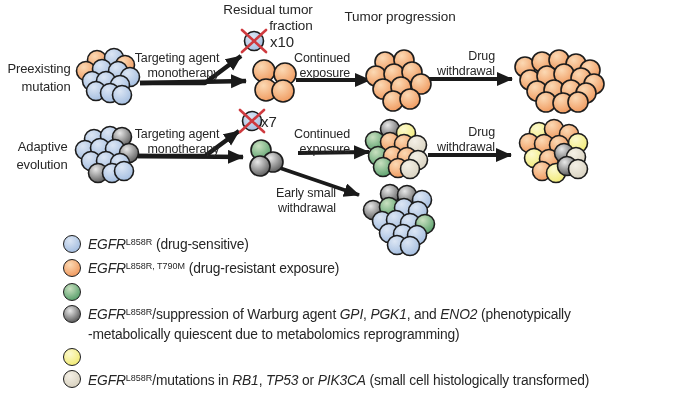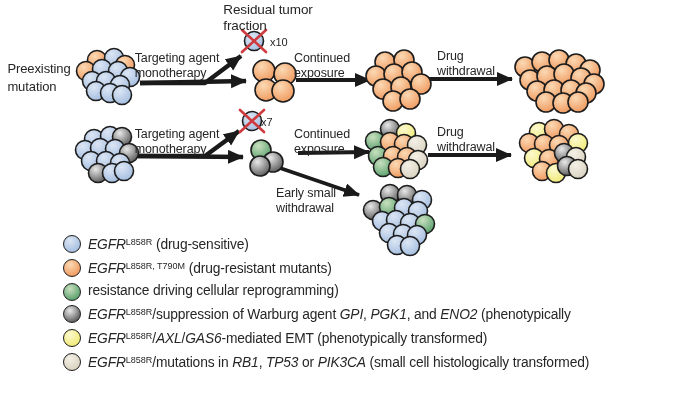--- a/index.html
+++ b/index.html
@@ -2,26 +2,26 @@
 <html><head>
 <meta charset="utf-8">
 <style>
   html,body{margin:0;padding:0;background:#fff;}
   #canvas{
     position:relative;width:685px;height:406px;background:#ffffff;
     font-family:"Liberation Sans",sans-serif;color:#262626;overflow:hidden;
   }
   #diagram-svg{position:absolute;left:0;top:0;}
   .lbl{
-    position:absolute;white-space:pre-line;text-align:left;
+    position:absolute;white-space:pre-line;text-align:right;
     transform:translateX(-50%);font-size:12.5px;line-height:14.5px;letter-spacing:-0.1px;
   }
   .lbl.header{font-size:13.5px;line-height:16px;}
   .lbl.rowlabel{font-size:13px;line-height:18px;}
-  .lbl.tiny{font-size:11px;transform:none;text-align:left;}
+  .lbl.tiny{font-size:15px;transform:none;text-align:left;}
   #legend{position:absolute;left:63px;top:233px;width:622px;}
   .legend-item{display:flex;align-items:flex-start;margin-bottom:2.5px;font-size:13.8px;line-height:19.5px;letter-spacing:-0.15px;}
   .legend-dot{
     width:16px;height:16px;border-radius:50%;border:1.7px solid #1c1c1c;
     margin-right:7px;margin-top:1.5px;flex:none;
   }
   .legend-text .i{font-style:italic;}
   .legend-text .sup{font-size:9px;vertical-align:4px;letter-spacing:0;}
 </style>
 </head>
@@ -198,24 +198,27 @@
       <g>
         <circle cx="252" cy="121" r="9.5" fill="url(#grad-blue)" stroke="#1c1c1c" stroke-width="1.6"></circle>
         <line x1="240" y1="110" x2="264" y2="132" stroke="#cf3a3f" stroke-width="2.6" stroke-linecap="round"></line>
         <line x1="240" y1="132" x2="264" y2="110" stroke="#cf3a3f" stroke-width="2.6" stroke-linecap="round"></line>
       </g>
     </svg>
 
   <div class="lbl header" style="left:268px;top:2px">Residual tumor
 fraction</div>
 
+  <div class="lbl header" style="left:400px;top:9px">Tumor progression</div>
 
   <div class="lbl rowlabel" style="left:39px;top:60px">Preexisting
 mutation</div>
 
+  <div class="lbl rowlabel" style="left:42px;top:138px">Adaptive
+evolution</div>
 
   <div class="lbl" style="left:177px;top:51px">Targeting agent
 monotherapy</div>
 
   <div class="lbl" style="left:322px;top:51px">Continued
 exposure</div>
 
   <div class="lbl" style="left:466px;top:49px">Drug
 withdrawal</div>
 
@@ -238,40 +241,37 @@
   <div id="legend">
       <div class="legend-item">
         <span class="legend-dot" style="background: radial-gradient(circle at 38% 30%, rgb(220, 230, 244) 0%, rgb(159, 186, 222) 85%);"></span>
         <div class="legend-text">
           <div><span class="i">EGFR</span><span class="sup">L858R</span><span> (drug-sensitive)</span></div>
         </div>
       </div>
       <div class="legend-item">
         <span class="legend-dot" style="background: radial-gradient(circle at 38% 30%, rgb(251, 217, 180) 0%, rgb(239, 148, 87) 85%);"></span>
         <div class="legend-text">
-          <div><span class="i">EGFR</span><span class="sup">L858R, T790M</span><span> (drug-resistant mutants)</span></div>
+          <div><span class="i">EGFR</span><span class="sup">L858R, T790M</span><span> (drug-resistant exposure)</span></div>
         </div>
       </div>
       <div class="legend-item">
         <span class="legend-dot" style="background: radial-gradient(circle at 38% 30%, rgb(201, 224, 192) 0%, rgb(79, 154, 100) 85%);"></span>
         <div class="legend-text">
-          <div><span>resistance driving cellular reprogramming)</span></div>
         </div>
       </div>
       <div class="legend-item">
         <span class="legend-dot" style="background: radial-gradient(circle at 38% 30%, rgb(232, 232, 232) 0%, rgb(78, 78, 78) 85%);"></span>
         <div class="legend-text">
           <div><span class="i">EGFR</span><span class="sup">L858R</span><span>/suppression of Warburg agent </span><span class="i">GPI</span><span>, </span><span class="i">PGK1</span><span>, and </span><span class="i">ENO2</span><span> (phenotypically</span></div>
+          <div><span>-metabolically quiescent due to metabolomics reprogramming)</span></div>
         </div>
       </div>
       <div class="legend-item">
         <span class="legend-dot" style="background: radial-gradient(circle at 38% 30%, rgb(252, 249, 207) 0%, rgb(240, 233, 110) 85%);"></span>
-        <div class="legend-text">
-          <div><span class="i">EGFR</span><span class="sup">L858R</span><span>/</span><span class="i">AXL</span><span>/</span><span class="i">GAS6</span><span>-mediated EMT (phenotypically transformed)</span></div>
-        </div>
       </div>
       <div class="legend-item">
         <span class="legend-dot" style="background: radial-gradient(circle at 38% 30%, rgb(244, 240, 230) 0%, rgb(214, 207, 188) 85%);"></span>
         <div class="legend-text">
           <div><span class="i">EGFR</span><span class="sup">L858R</span><span>/mutations in </span><span class="i">RB1</span><span>, </span><span class="i">TP53</span><span> or </span><span class="i">PIK3CA</span><span> (small cell histologically transformed)</span></div>
         </div>
       </div>
     </div>
 
 </div>

